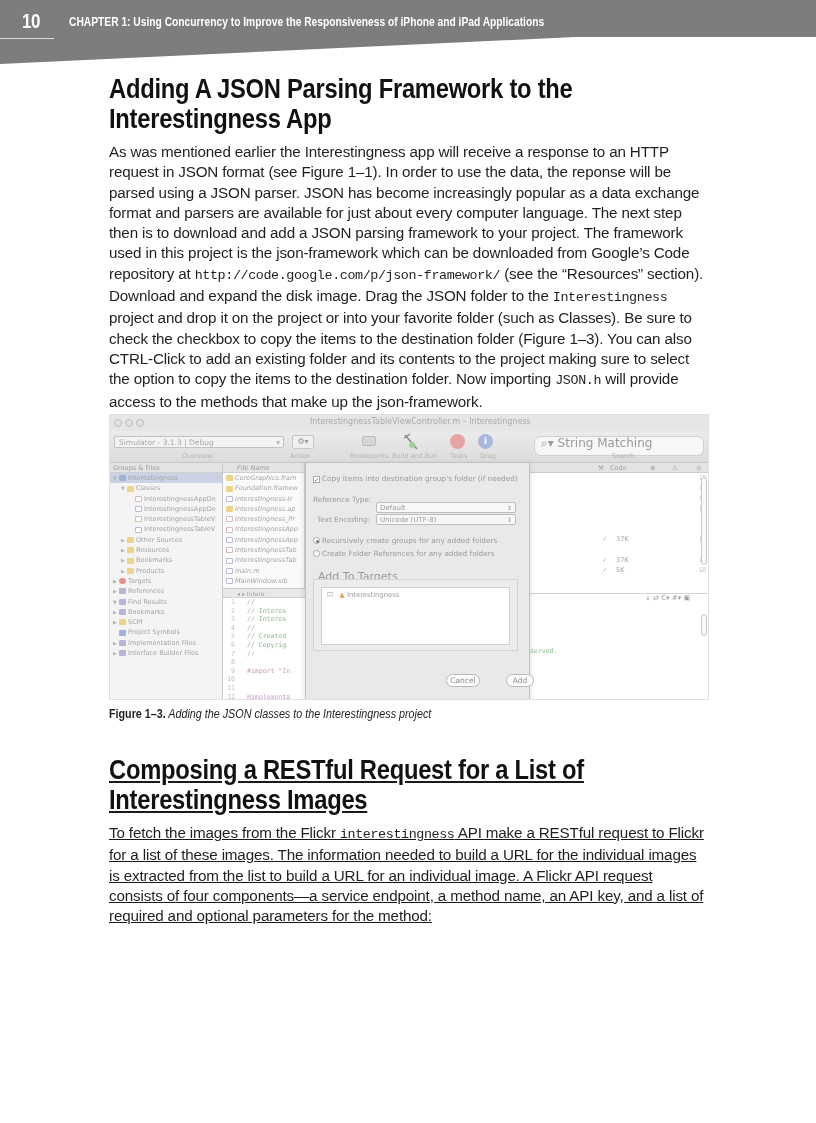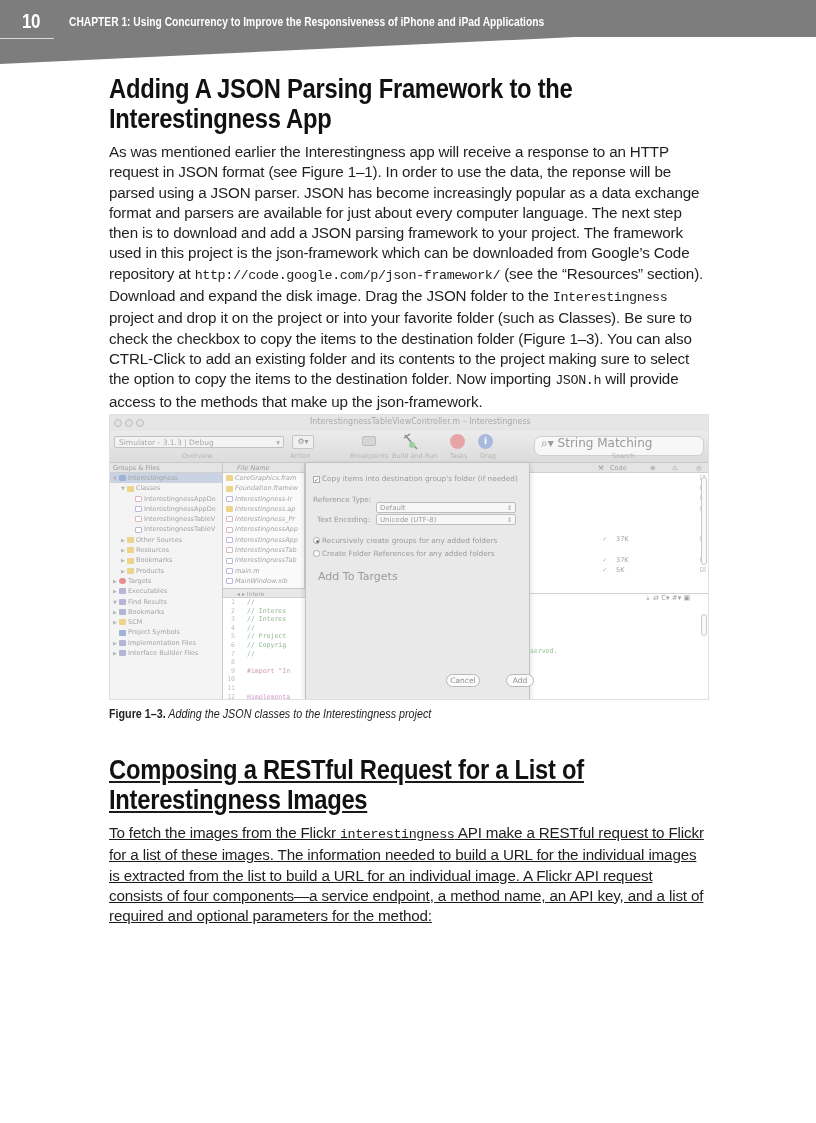--- a/index.html
+++ b/index.html
@@ -136,21 +136,21 @@
     <div class="tree-row" style="padding-left:11px"><span class="tri">▼</span><span class="ticon folder"></span><span>Classes</span></div>
     <div class="tree-row" style="padding-left:25px"><span class="ticon hfile"></span><span>InterestingnessAppDe</span></div>
     <div class="tree-row" style="padding-left:25px"><span class="ticon mfile"></span><span>InterestingnessAppDe</span></div>
     <div class="tree-row" style="padding-left:25px"><span class="ticon hfile"></span><span>InterestingnessTableV</span></div>
     <div class="tree-row" style="padding-left:25px"><span class="ticon mfile"></span><span>InterestingnessTableV</span></div>
     <div class="tree-row" style="padding-left:11px"><span class="tri">▶</span><span class="ticon folder"></span><span>Other Sources</span></div>
     <div class="tree-row" style="padding-left:11px"><span class="tri">▶</span><span class="ticon folder"></span><span>Resources</span></div>
     <div class="tree-row" style="padding-left:11px"><span class="tri">▶</span><span class="ticon folder"></span><span>Bookmarks</span></div>
     <div class="tree-row" style="padding-left:11px"><span class="tri">▶</span><span class="ticon folder"></span><span>Products</span></div>
     <div class="tree-row" style="padding-left:3px"><span class="tri">▶</span><span class="ticon tgt"></span><span>Targets</span></div>
-    <div class="tree-row" style="padding-left:3px"><span class="tri">▶</span><span class="ticon misc"></span><span>Executables</span></div>
+    <div class="tree-row" style="padding-left:3px"><span class="tri">▶</span><span class="ticon misc"></span><span>References</span></div>
     <div class="tree-row" style="padding-left:3px"><span class="tri">▼</span><span class="ticon misc"></span><span>Find Results</span></div>
     <div class="tree-row" style="padding-left:3px"><span class="tri">▶</span><span class="ticon misc"></span><span>Bookmarks</span></div>
     <div class="tree-row" style="padding-left:3px"><span class="tri">▶</span><span class="ticon folder"></span><span>SCM</span></div>
     <div class="tree-row" style="padding-left:9px"><span class="ticon proj"></span><span>Project Symbols</span></div>
     <div class="tree-row" style="padding-left:3px"><span class="tri">▶</span><span class="ticon misc"></span><span>Implementation Files</span></div>
     <div class="tree-row" style="padding-left:3px"><span class="tri">▶</span><span class="ticon misc"></span><span>Interface Builder Files</span></div>
   </div>
 
   <div class="files-pane">
     <div class="pane-head" style="padding-left:14px">File Name</div>
@@ -166,21 +166,21 @@
     <div class="tree-row" style="padding-left:3px"><span class="ticon mfile"></span><span>main.m</span></div>
     <div class="tree-row" style="padding-left:3px"><span class="ticon mfile"></span><span>MainWindow.xib</span></div>
   </div>
 
   <div class="code-pane">
     <div class="code-bar"><span>◂ ▸ </span><span>Intere</span></div>
     <div class="code-line"><span class="ln">1</span><span>//</span></div>
     <div class="code-line"><span class="ln">2</span><span>//  Interes</span></div>
     <div class="code-line"><span class="ln">3</span><span>//  Interes</span></div>
     <div class="code-line"><span class="ln">4</span><span>//</span></div>
-    <div class="code-line"><span class="ln">5</span><span>//  Project</span></div>
+    <div class="code-line"><span class="ln">5</span><span>//  Created</span></div>
     <div class="code-line"><span class="ln">6</span><span>//  Copyrig</span></div>
     <div class="code-line"><span class="ln">7</span><span>//</span></div>
     <div class="code-line"><span class="ln">8</span><span></span></div>
     <div class="code-line import"><span class="ln">9</span><span>#import "In</span></div>
     <div class="code-line"><span class="ln">10</span><span></span></div>
     <div class="code-line"><span class="ln">11</span><span></span></div>
     <div class="code-line impl"><span class="ln">12</span><span>@implementa</span></div>
   </div>
 
   <div class="right-pane">
@@ -231,20 +231,25 @@
 
   <div class="sheet">
     <div class="row" style="left:7px;top:11px"><span class="cb">✓</span><span>Copy items into destination group's folder (if needed)</span></div>
     <div class="row" style="left:7px;top:32px">Reference Type:</div>
     <div class="popup" style="left:70px;top:39px;width:140px"><span>Default</span><span class="arr">⇕</span></div>
     <div class="row" style="left:11px;top:52px">Text Encoding:</div>
     <div class="popup" style="left:70px;top:51px;width:140px"><span>Unicode (UTF-8)</span><span class="arr">⇕</span></div>
     <div class="row" style="left:7px;top:73px"><span class="radio on"></span><span>Recursively create groups for any added folders</span></div>
     <div class="row" style="left:7px;top:86px"><span class="radio"></span><span>Create Folder References for any added folders</span></div>
     <div class="row" style="left:12px;top:107px;font-size:11px">Add To Targets</div>
+    <div class="targets-box" style="top:116px">
+      <div class="targets-list">
+        <div class="target-row"><span>☑</span>&nbsp;&nbsp;&nbsp;<span style="color:#d9a060">▲</span> <span>Interestingness</span></div>
+      </div>
+    </div>
     <div class="sheet-btn" style="left:140px;width:34px">Cancel</div>
     <div class="sheet-btn" style="left:200px;width:28px">Add</div>
   </div>
 </div>
 
 <div class="caption"><span class="fig-label">Figure 1–3.</span><span class="fig-text"> Adding the JSON classes to the Interestingness project</span></div>
 
 <div class="content2">
   <h2 class="section-heading">Composing a RESTful Request for a List of Interestingness Images</h2>
   <p class="body-text"><span>To fetch the images from the Flickr </span><code class="mono">interestingness</code><span> API make a RESTful request to Flickr for a list of these images. The information needed to build a URL for the individual images is extracted from the list to build a URL for an individual image. A Flickr API request consists of four components—a service endpoint, a method name, an API key, and a list of required and optional parameters for the method:</span></p>

